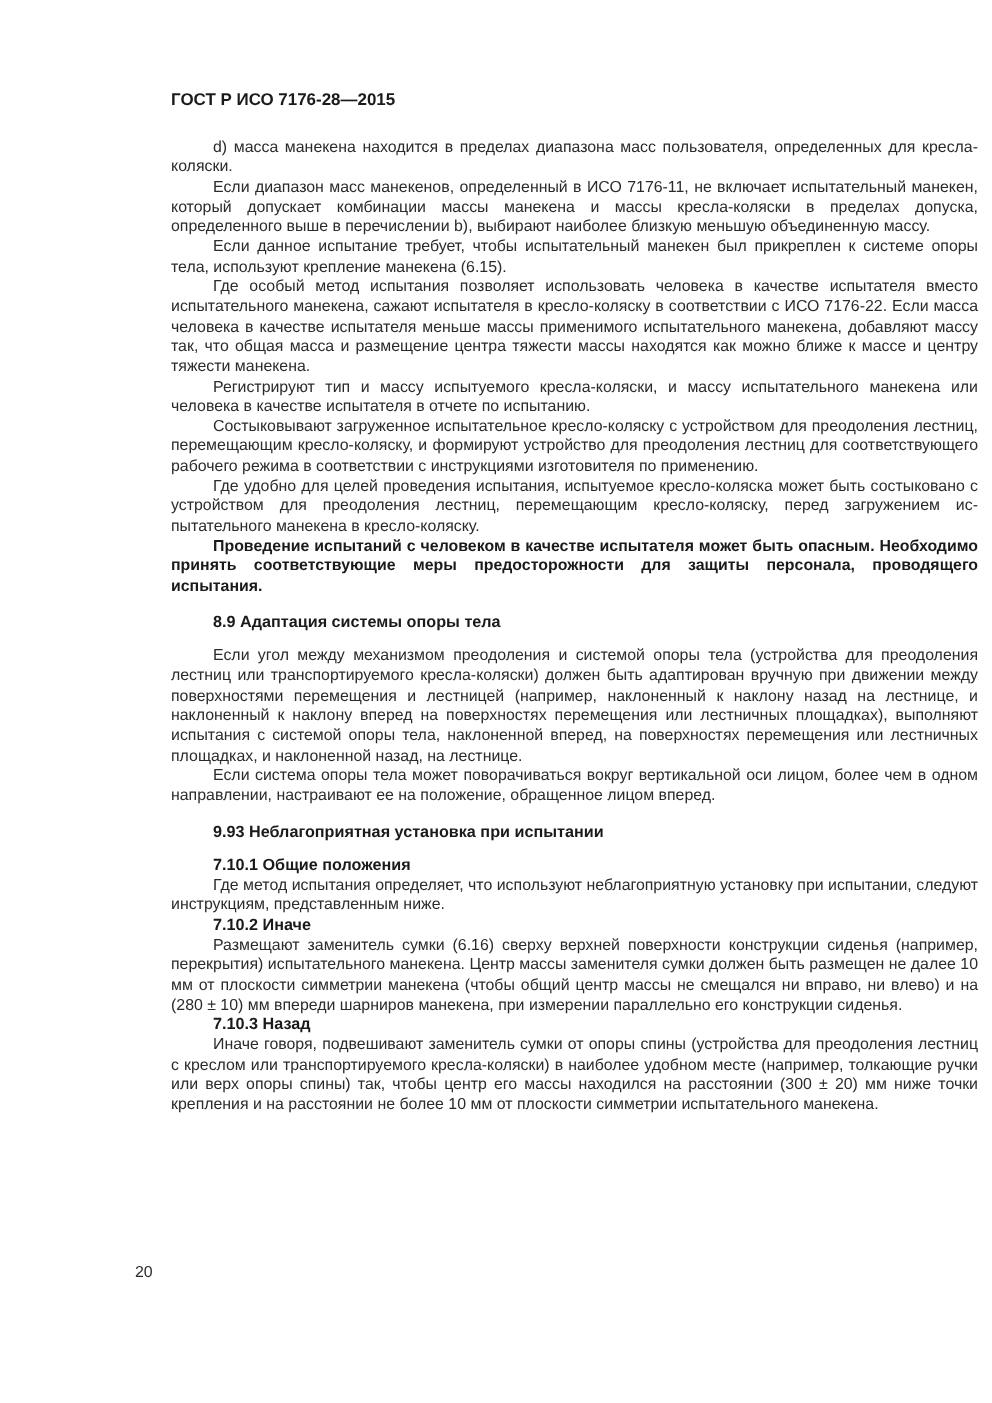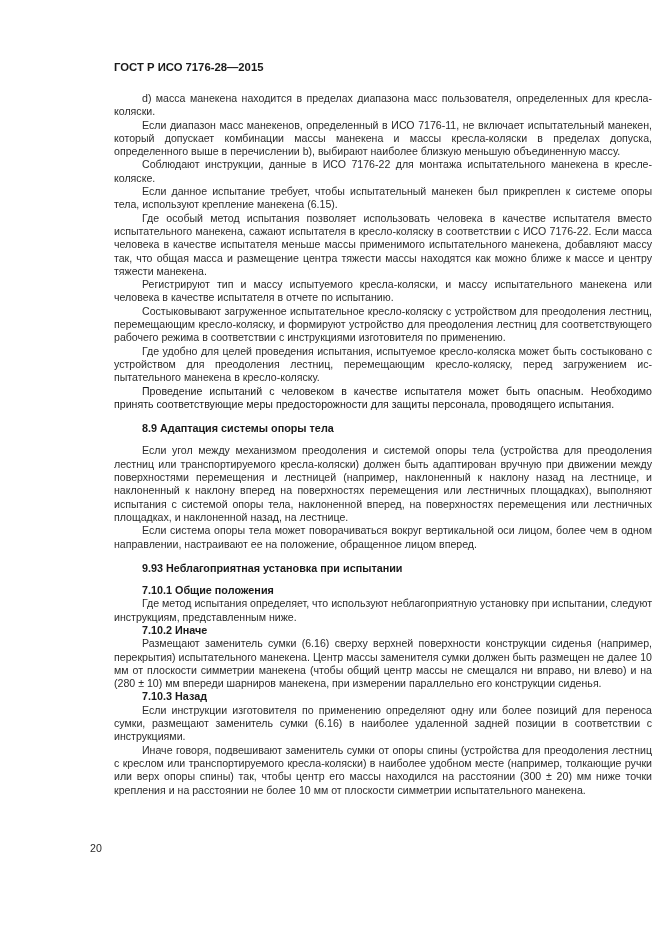--- a/index.html
+++ b/index.html
@@ -4,48 +4,46 @@
 <style>
   html, body { margin: 0; padding: 0; background: #ffffff; }
   body { width: 661px; height: 935px; position: relative; overflow: hidden; }
   .page {
     position: absolute; left: 78px; top: 60px; width: 538px;
     font-family: "Liberation Sans", sans-serif; color: #2b2b2b;
     font-size: 10.6px; line-height: 13.3px; margin-left: 36px;
   }
   .doc-header { font-weight: bold; font-size: 11.3px; color: #1a1a1a; margin: 0 0 18px 0; line-height: 14px; }
   p { margin: 0; text-align: justify; text-indent: 28px; hyphens: manual; }
-  p.bold { font-weight: normal; color: #1a1a1a; }
+  p.bold { font-weight: bold; color: #1a1a1a; }
   h2 { font-size: 10.8px; font-weight: bold; margin: 11px 0 9px 0; padding-left: 28px; line-height: 13.3px; color: #1a1a1a; }
   h3 { font-size: 10.8px; font-weight: bold; margin: 0; padding-left: 28px; line-height: 13.3px; color: #1a1a1a; }
   .page-number { position: absolute; left: 90px; top: 842px; font-family: "Liberation Sans", sans-serif; font-size: 10.6px; color: #2b2b2b; }
 </style>
 </head>
 <body>
 
 <div class="page">
   <div class="doc-header">ГОСТ Р ИСО 7176-28—2015</div>
 
   <p>d) масса манекена находится в пределах диапазона масс пользователя, определенных для крес­ла-коляски.</p>
   <p>Если диапазон масс манекенов, определенный в ИСО 7176-11, не включает испытательный ма­некен, который допускает комбинации массы манекена и массы кресла-коляски в пределах допуска, определенного выше в перечислении b), выбирают наиболее близкую меньшую объединенную массу.</p>
-  <p>Соблюдают инструкции, данные в ИСО 7176-22 для монтажа испытательного манекена в кресле-коляске.</p>
   <p>Если данное испытание требует, чтобы испытательный манекен был прикреплен к системе опоры тела, используют крепление манекена (6.15).</p>
   <p>Где особый метод испытания позволяет использовать человека в качестве испытателя вместо испытательного манекена, сажают испытателя в кресло-коляску в соответствии с ИСО 7176-22. Если масса человека в качестве испытателя меньше массы применимого испытательного манекена, добав­ляют массу так, что общая масса и размещение центра тяжести массы находятся как можно ближе к массе и центру тяжести манекена.</p>
   <p>Регистрируют тип и массу испытуемого кресла-коляски, и массу испытательного манекена или человека в качестве испытателя в отчете по испытанию.</p>
   <p>Состыковывают загруженное испытательное кресло-коляску с устройством для преодоления лестниц, перемещающим кресло-коляску, и формируют устройство для преодоления лестниц для соот­ветствующего рабочего режима в соответствии с инструкциями изготовителя по применению.</p>
   <p>Где удобно для целей проведения испытания, испытуемое кресло-коляска может быть состыко­вано с устройством для преодоления лестниц, перемещающим кресло-коляску, перед загружением ис­пытательного манекена в кресло-коляску.</p>
   <p class="bold">Проведение испытаний с человеком в качестве испытателя может быть опасным. Необхо­димо принять соответствующие меры предосторожности для защиты персонала, проводящего испытания.</p>
 
   <h2>8.9  Адаптация системы опоры тела</h2>
   <p>Если угол между механизмом преодоления и системой опоры тела (устройства для преодоле­ния лестниц или транспортируемого кресла-коляски) должен быть адаптирован вручную при движении между поверхностями перемещения и лестницей (например, наклоненный к наклону назад на лестни­це, и наклоненный к наклону вперед на поверхностях перемещения или лестничных площадках), вы­полняют испытания с системой опоры тела, наклоненной вперед, на поверхностях перемещения или лестничных площадках, и наклоненной назад, на лестнице.</p>
   <p>Если система опоры тела может поворачиваться вокруг вертикальной оси лицом, более чем в одном направлении, настраивают ее на положение, обращенное лицом вперед.</p>
 
   <h2>9.93  Неблагоприятная установка при испытании</h2>
   <h3>7.10.1  Общие положения</h3>
   <p>Где метод испытания определяет, что используют неблагоприятную установку при испытании, сле­дуют инструкциям, представленным ниже.</p>
   <h3>7.10.2  Иначе</h3>
   <p>Размещают заменитель сумки (6.16) сверху верхней поверхности конструкции сиденья (напри­мер, перекрытия) испытательного манекена. Центр массы заменителя сумки должен быть размещен не далее 10 мм от плоскости симметрии манекена (чтобы общий центр массы не смещался ни вправо, ни влево) и на (280 ± 10) мм впереди шарниров манекена, при измерении параллельно его конструкции сиденья.</p>
   <h3>7.10.3  Назад</h3>
-  <p>Если инструкции изготовителя по применению определяют одну или более позиций для переноса сумки, размещают заменитель сумки (6.16) в наиболее удаленной задней позиции в соответствии с инструкциями.</p>
   <p>Иначе говоря, подвешивают заменитель сумки от опоры спины (устройства для преодоле­ния лестниц с креслом или транспортируемого кресла-коляски) в наиболее удобном месте (напри­мер, толкающие ручки или верх опоры спины) так, чтобы центр его массы находился на расстоянии (300 ± 20) мм ниже точки крепления и на расстоянии не более 10 мм от плоскости симметрии испыта­тельного манекена.</p>
 </div>
 
 <div class="page-number">20</div>
 
 </body></html>

